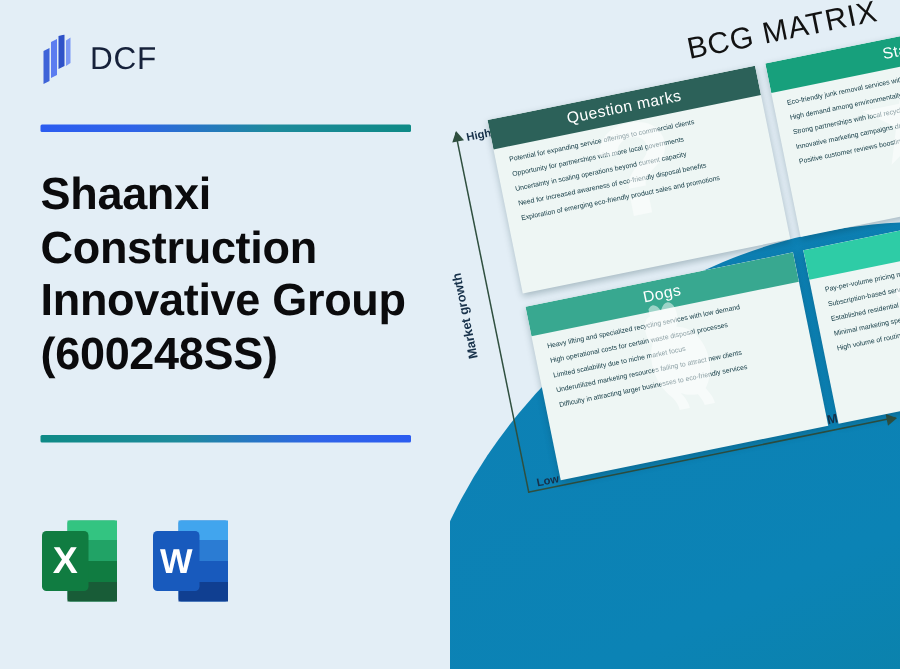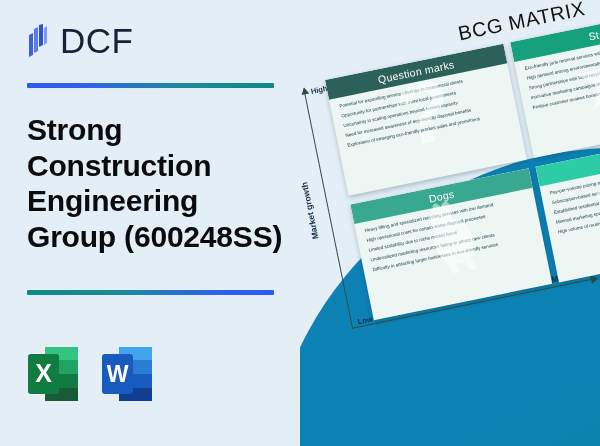--- a/index.html
+++ b/index.html
@@ -10,21 +10,21 @@
     overflow:hidden;
     position:relative;
   }
   #page{position:absolute;inset:0;overflow:hidden;background:#e3eef6;}
 
   
   .left-panel{position:absolute;left:0;top:0;width:310px;height:446px;z-index:6;}
 
   .brand{position:absolute;left:27px;top:23px;display:flex;align-items:center;gap:7px;}
   .brand-mark{width:26px;height:33px;position:relative;display:block;}
-  .brand-name{font-size:35px;font-weight:400;color:#16213a;letter-spacing:.5px;line-height:1;}
+  .brand-name{font-size:21px;font-weight:400;color:#16213a;letter-spacing:.5px;line-height:1;}
 
   .divider{position:absolute;left:27px;width:247px;height:5px;border-radius:1px;}
   .divider.top{top:83px;background:linear-gradient(90deg,#2b5cf0 0%,#2f63e8 25%,#1d8a9c 62%,#0e8a86 100%);}
   .divider.bottom{top:290px;background:linear-gradient(90deg,#0e8a86 0%,#1d8a9c 38%,#2f63e8 75%,#2b5cf0 100%);}
 
   .doc-title{position:absolute;left:27px;top:112px;width:268px;
     font-size:30px;line-height:1.19;font-weight:bold;color:#0b0b0d;letter-spacing:-.2px;}
 
   .file-icons{position:absolute;left:28px;top:345px;display:flex;gap:24px;}
   .fi{width:50px;height:58px;position:relative;display:block;}
@@ -168,21 +168,21 @@
         <polygon points="2,11 6,9 6,31 2,33" fill="#3e63d8"></polygon>
         <polygon points="7,5  11,3 11,27 7,29" fill="#5b7cf0"></polygon>
         <polygon points="12,1 16,0 16,21 12,23" fill="#2f52c8"></polygon>
         <polygon points="17,4 20,2 20,19 17,21" fill="#7b97f5"></polygon>
       </svg>
       <span class="brand-name">DCF</span>
     </div>
 
     <div class="divider top"></div>
 
-    <div class="doc-title">Strong Construction Engineering Group (600248SS)</div>
+    <div class="doc-title">Shaanxi Construction Innovative Group (600248SS)</div>
 
     <div class="divider bottom"></div>
 
     <div class="file-icons">
       <svg class="fi" viewBox="0 0 50 58">
         <rect x="17" y="2" width="33" height="54" rx="2" fill="#21a366"></rect>
         <rect x="17" y="2" width="33" height="13" fill="#33c481"></rect>
         <rect x="17" y="15" width="33" height="14" fill="#21a366"></rect>
         <rect x="17" y="29" width="33" height="14" fill="#107c41"></rect>
         <rect x="17" y="43" width="33" height="13" fill="#185c37"></rect>

